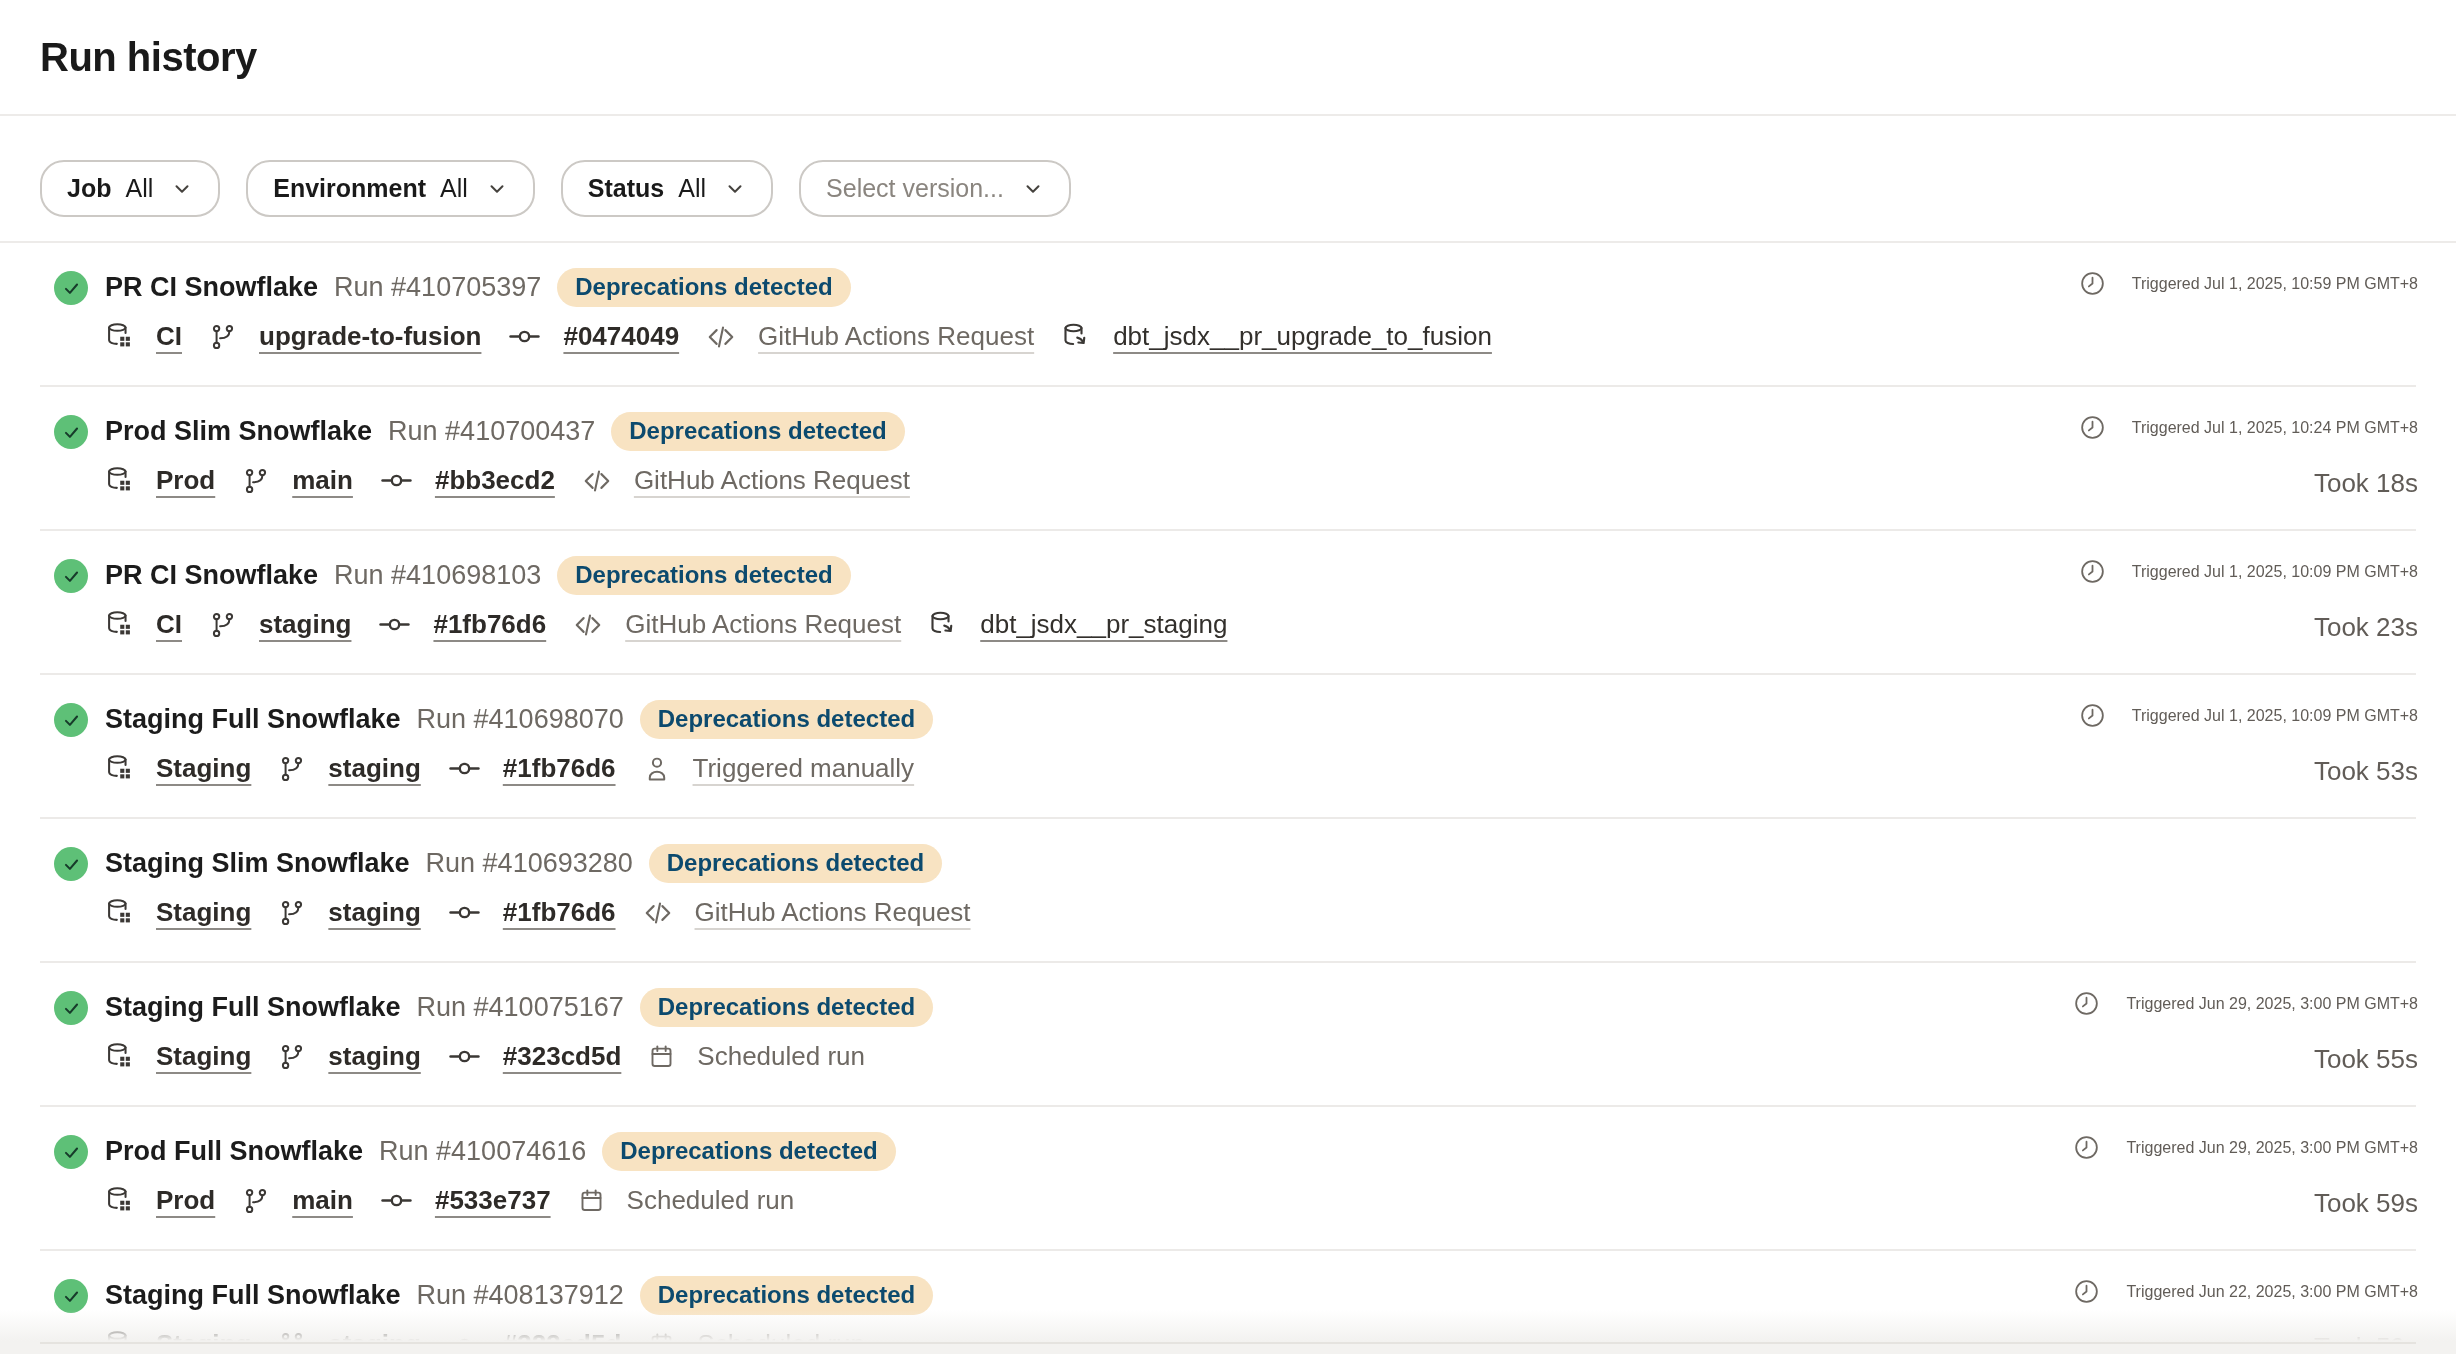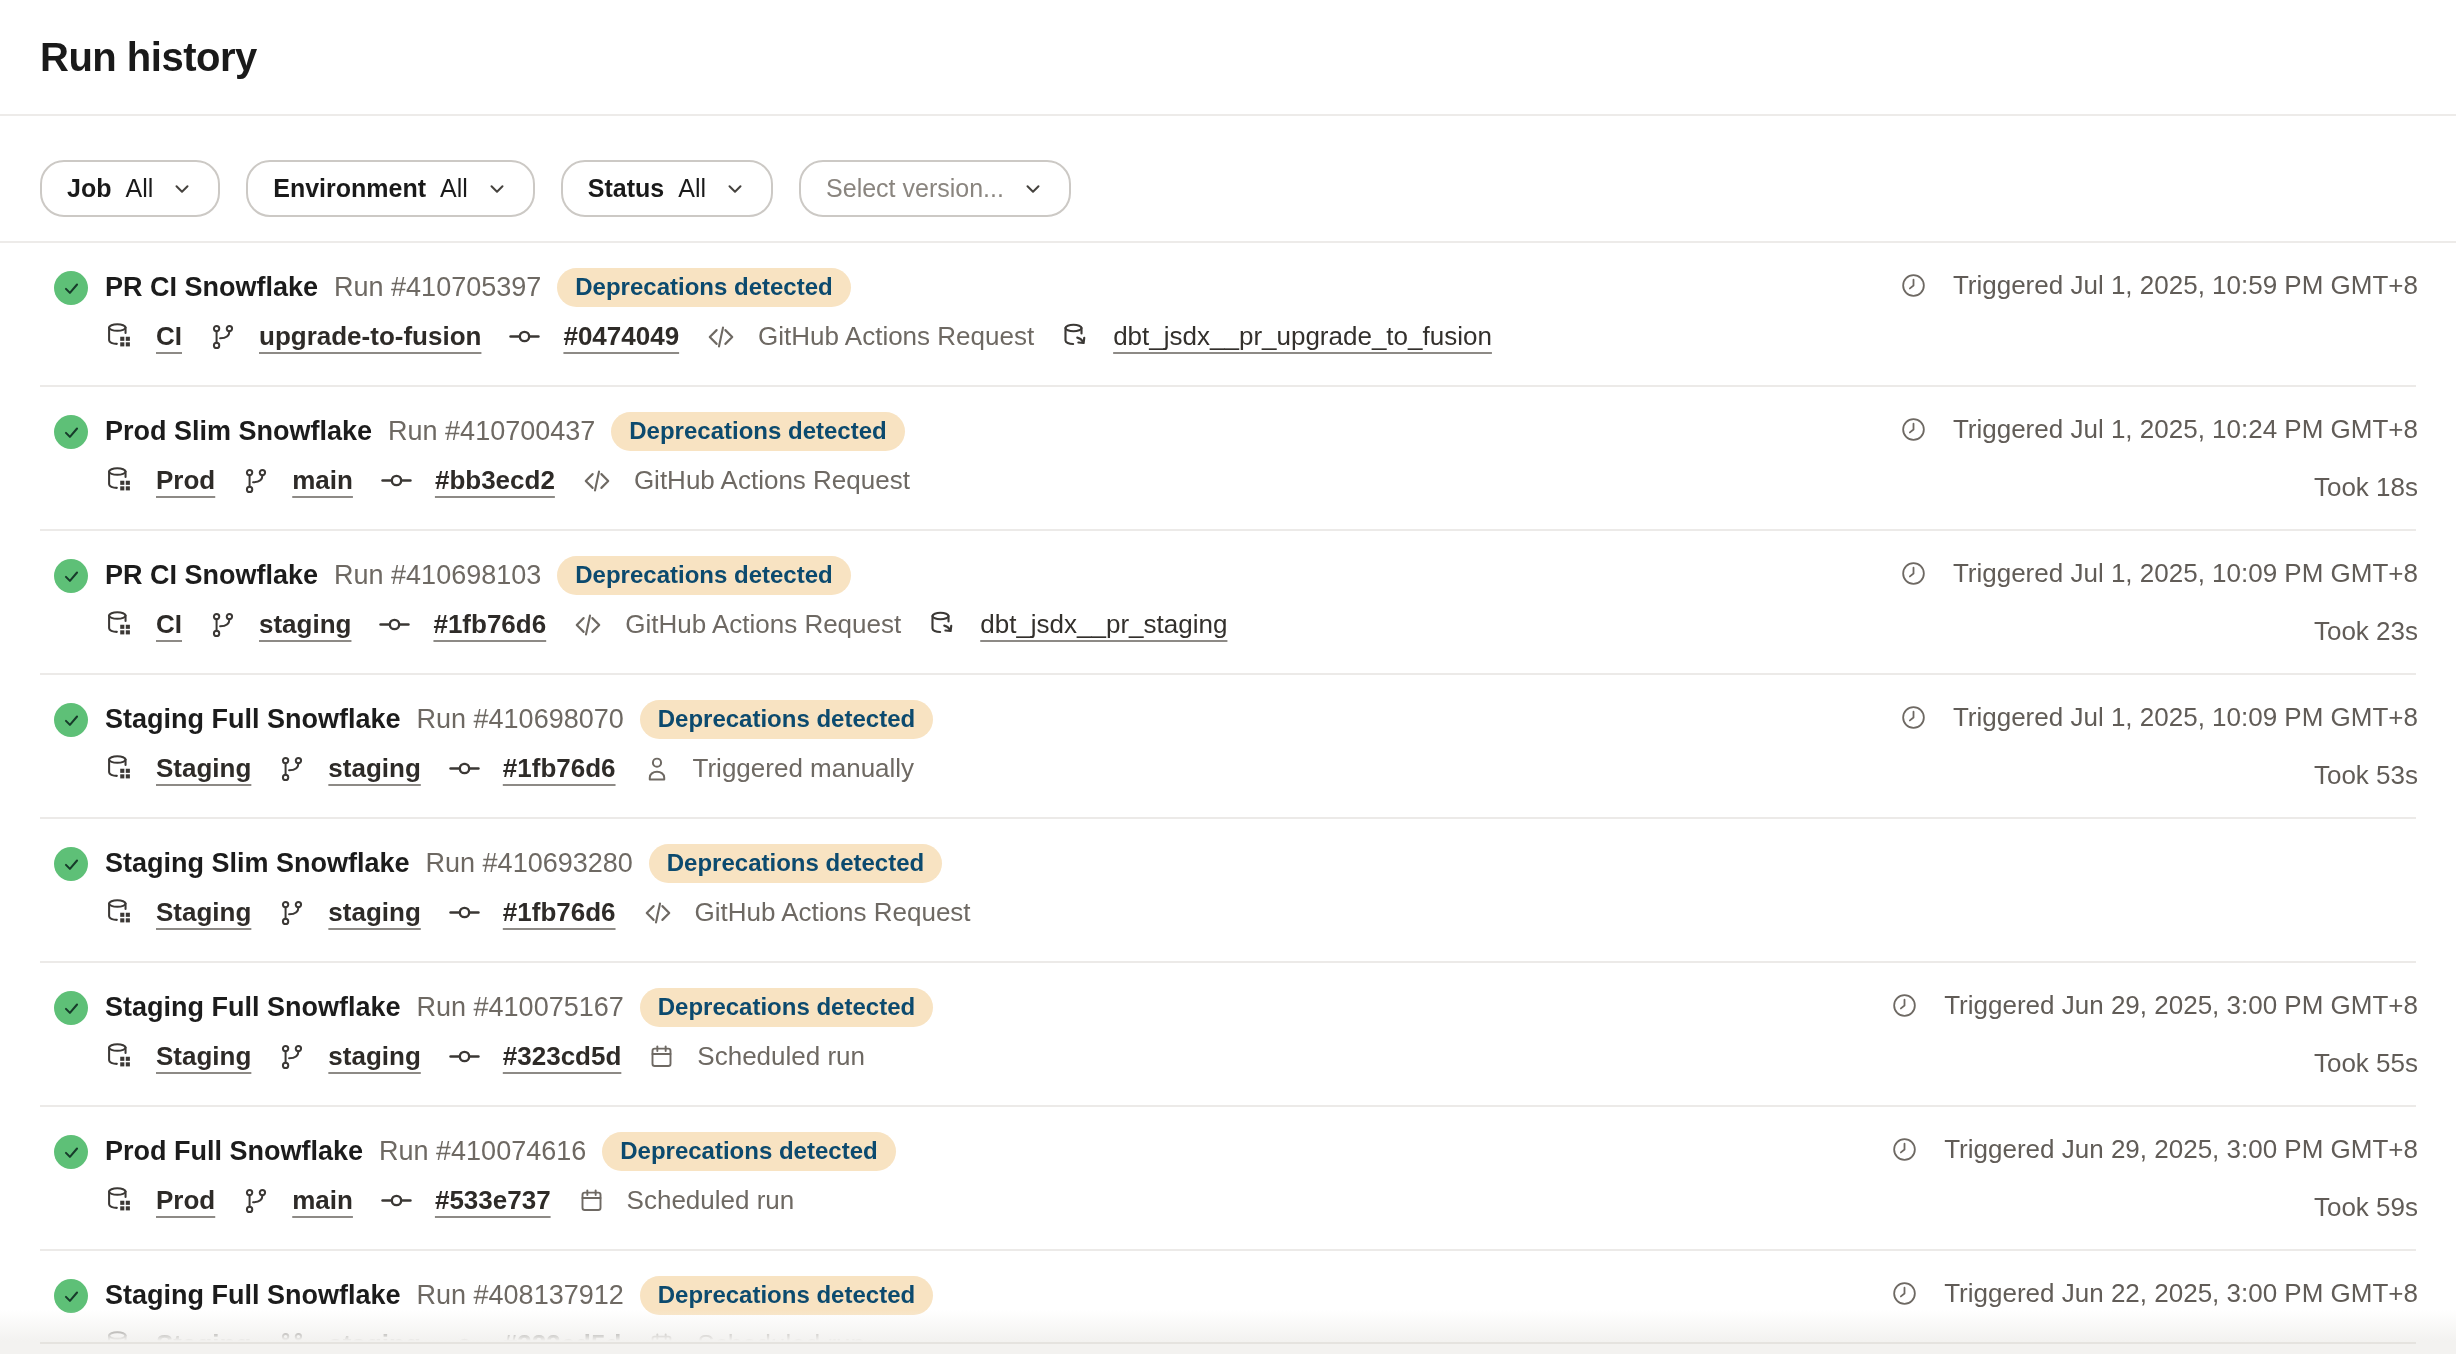--- a/index.html
+++ b/index.html
@@ -72,26 +72,26 @@
   .dark-link {
     color:#2e2b28; font-weight:600; text-decoration:underline;
     text-underline-offset:7px; text-decoration-thickness:2px; text-decoration-color:#8d8a86;
   }
   .schema-link {
     color:#33302c; font-weight:500; text-decoration:underline;
     text-underline-offset:7px; text-decoration-thickness:2px; text-decoration-color:#8d8a86;
   }
   .trigger-label { color:#6e6963; font-weight:400; }
   .trigger-api .trigger-label, .trigger-manual .trigger-label {
-    text-underline-offset:7px;
+    text-decoration:underline; text-underline-offset:7px;
     text-decoration-thickness:2px; text-decoration-color:#d7d4d0;
   }
 
   .row-right { text-align:right; flex-shrink:0; padding-top:2px; white-space:nowrap; }
-  .triggered { display:flex; align-items:center; justify-content:flex-end; gap:26px; font-size:26px; color:#615c57; }
+  .triggered { display:flex; align-items:center; justify-content:flex-end; gap:26px; font-size:16px; color:#615c57; }
   .triggered .m-icon svg { display:block; fill:none; stroke:#6e6963; stroke-width:1.6; stroke-linecap:round; stroke-linejoin:round; }
   .took { font-size:26px; color:#615c57; margin-top:27px; }
 
   
   .page-footer {
     position:absolute; left:0; right:0; bottom:0; height:44px; pointer-events:none;
     background:linear-gradient(to bottom, rgba(243,242,240,0), #f3f2f0 70%);
   }
   .footer-divider { position:absolute; left:40px; right:40px; bottom:10px; border-top:2px solid #e5e3df; }
 </style>

